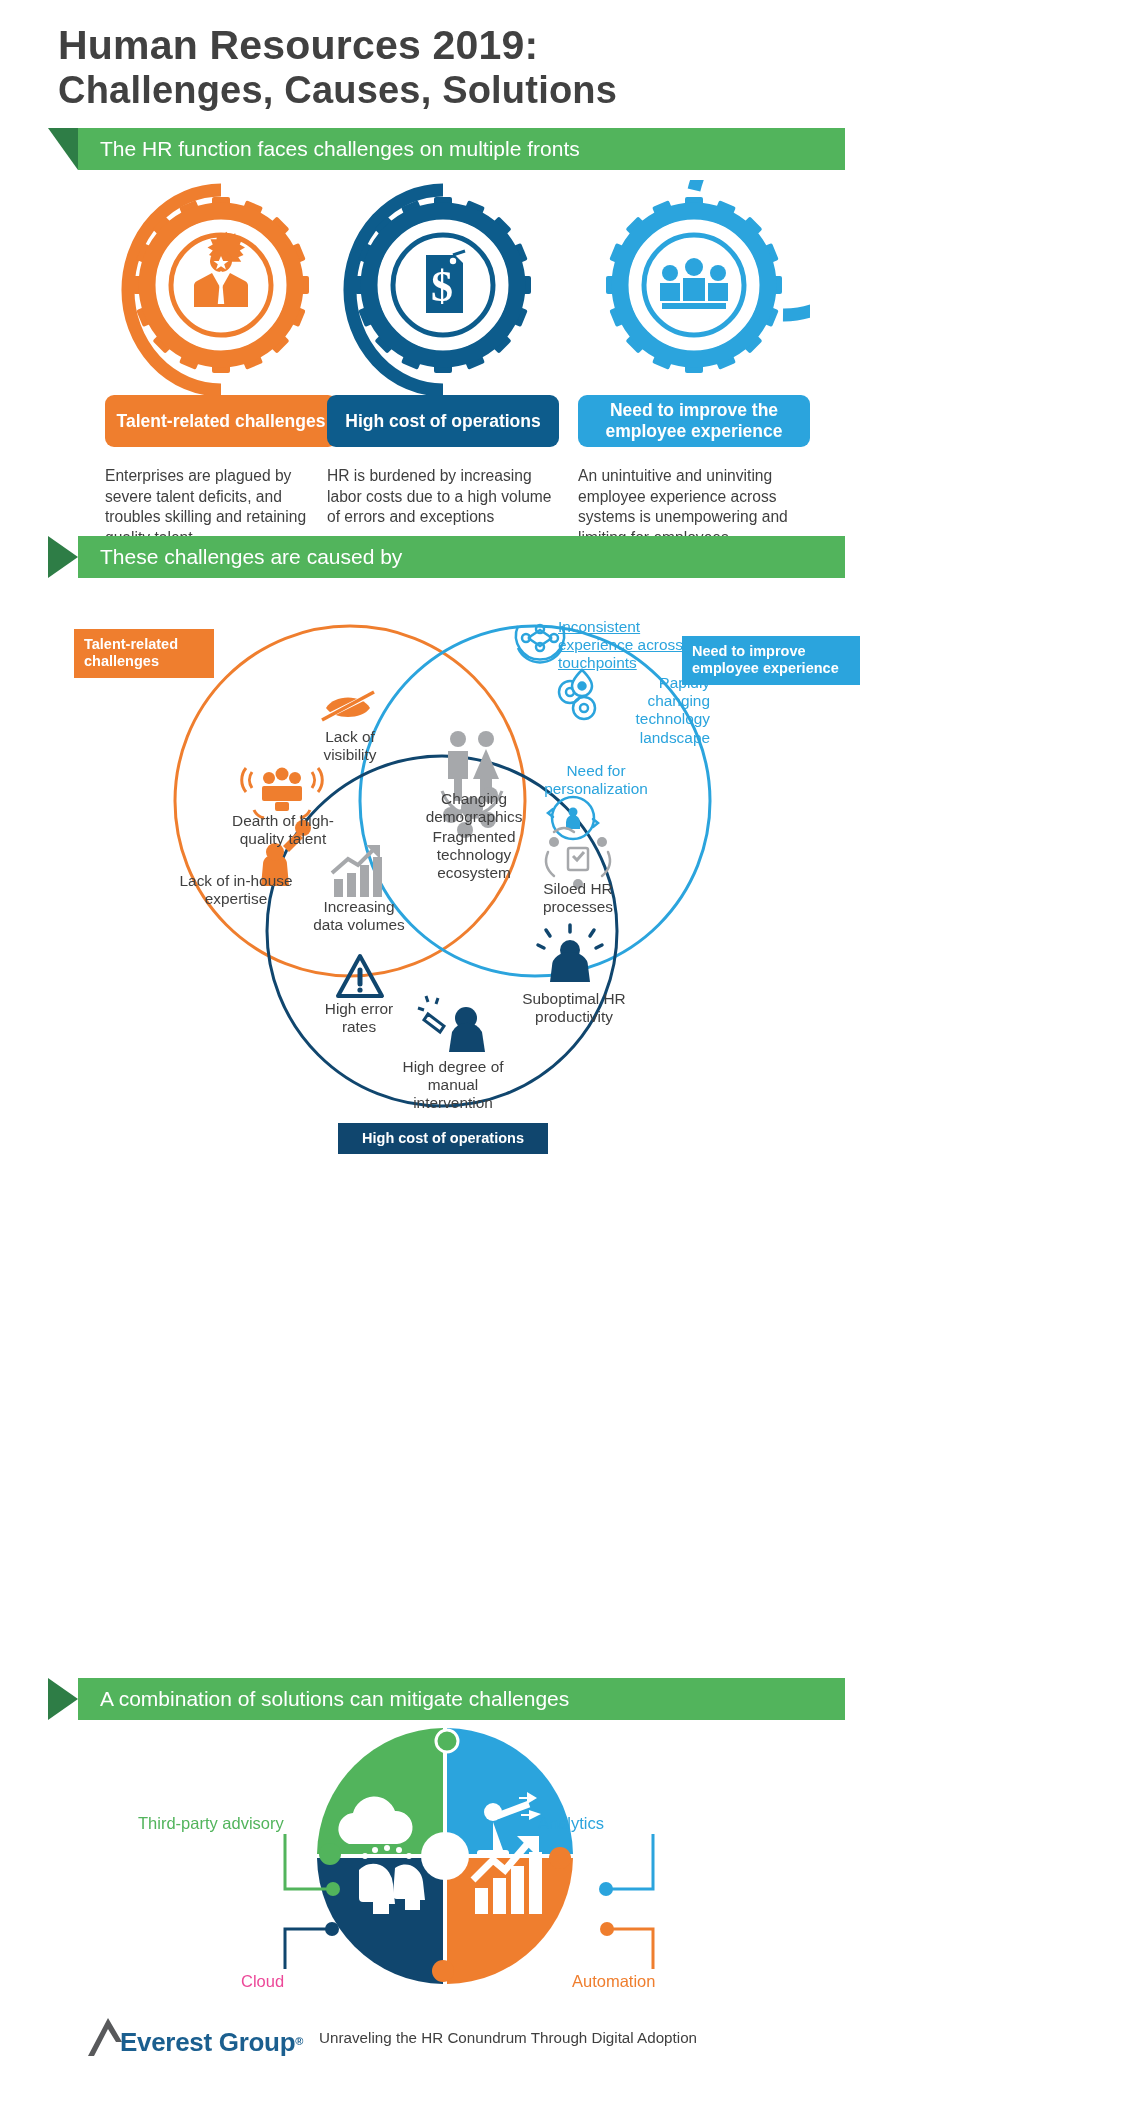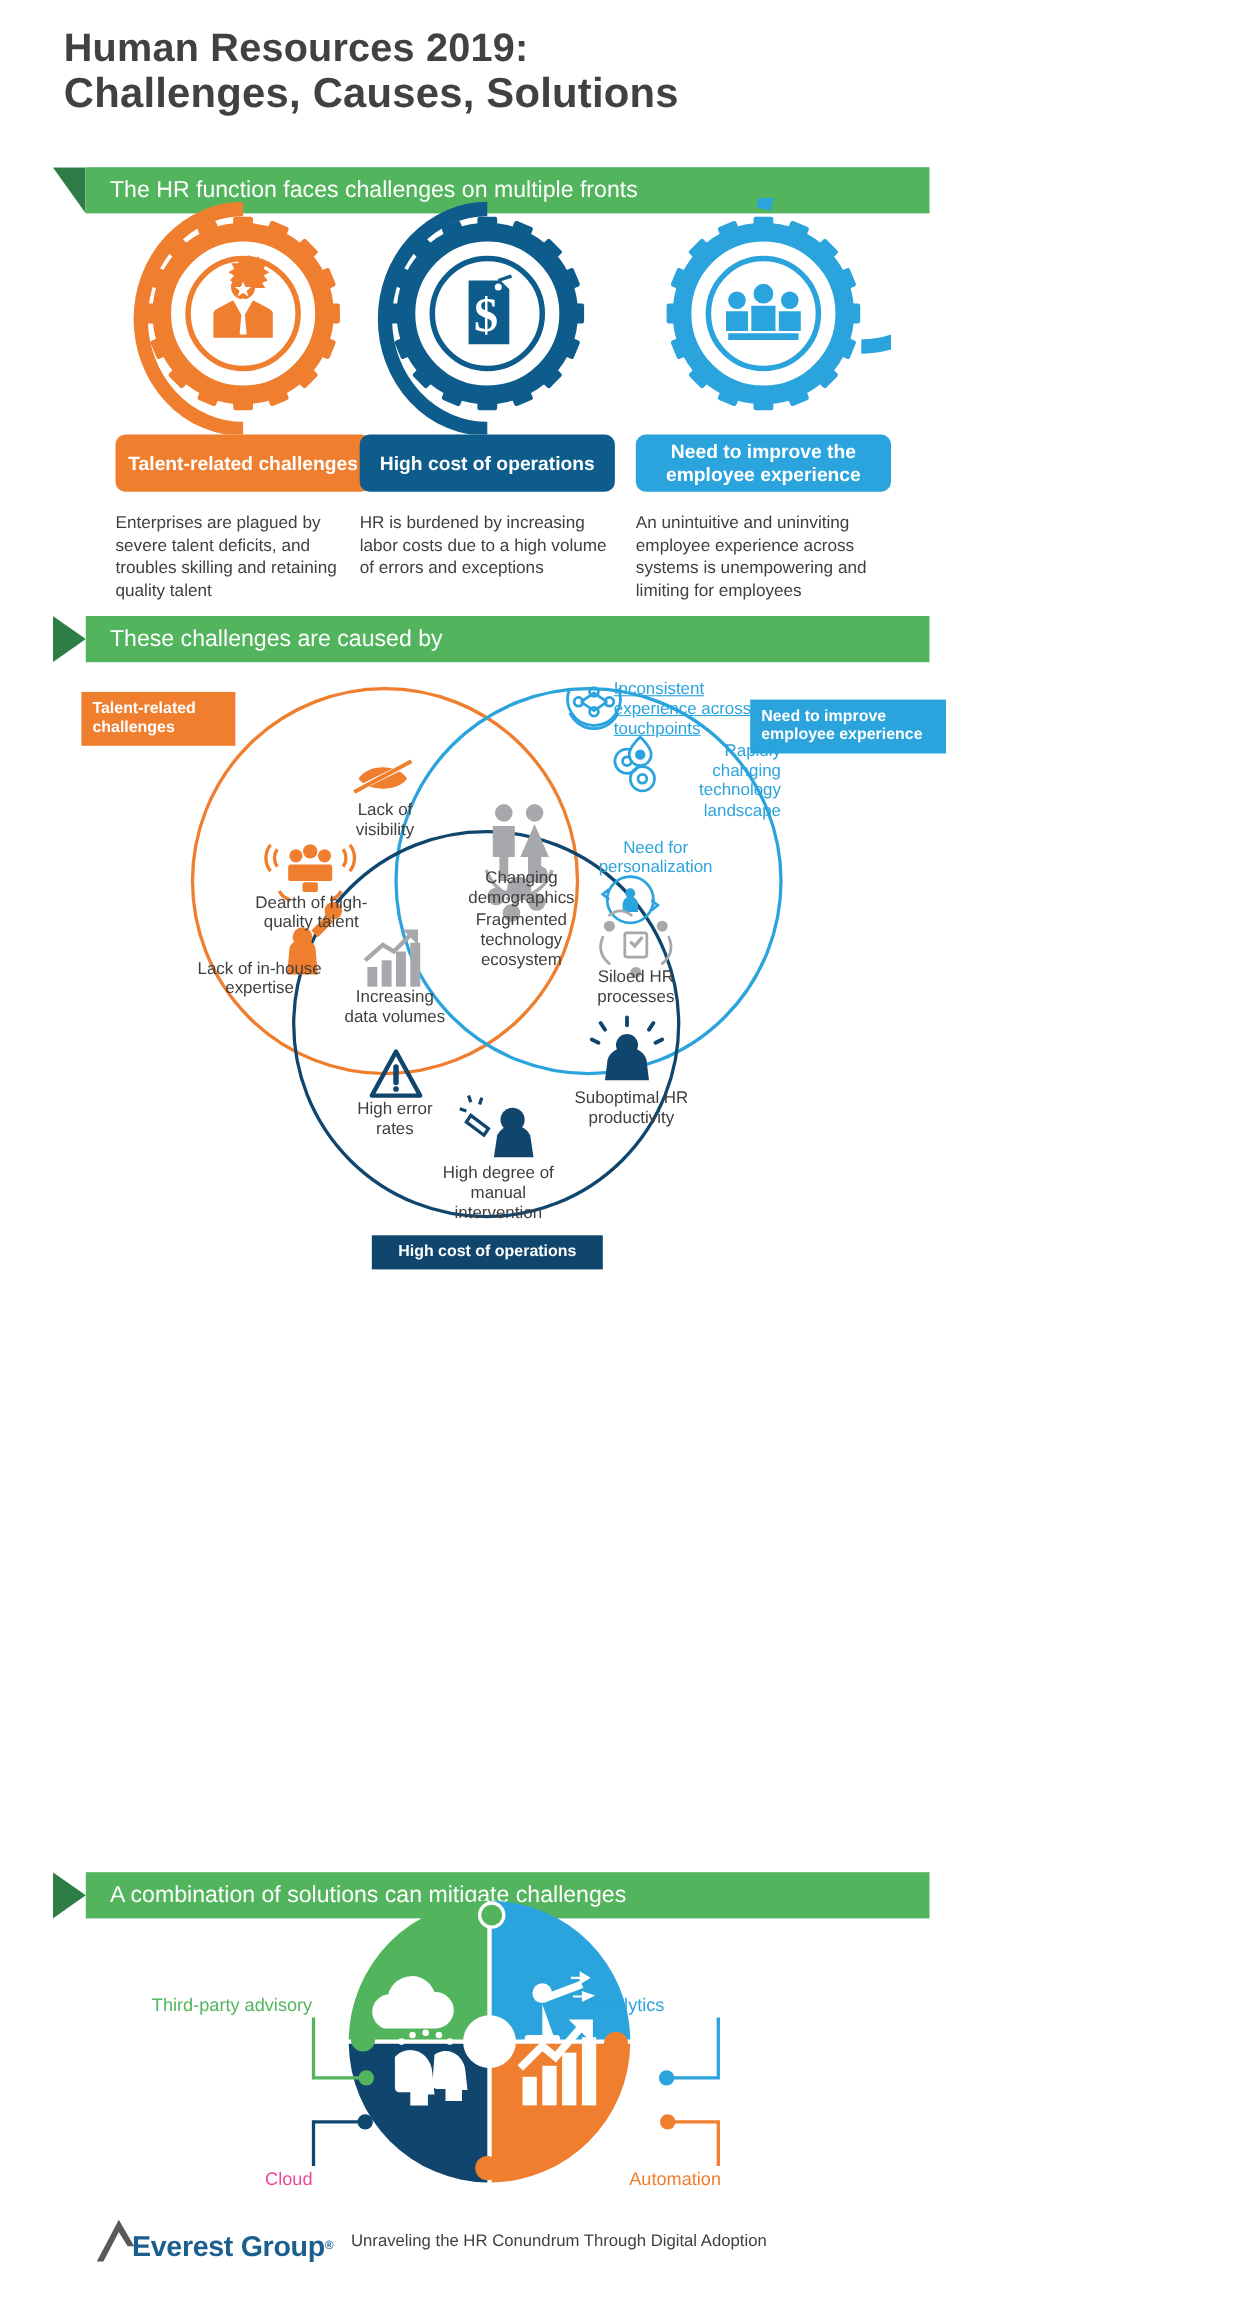--- a/index.html
+++ b/index.html
@@ -7,25 +7,25 @@
     width: 1125px; height: 2106px;
     background: #ffffff;
     font-family: "Liberation Sans", sans-serif;
     color: #3f3f3f;
     position: relative;
     overflow: hidden;
   }
 
   
   .title-block { position: absolute; left: 58px; top: 22px; }
-  .title-line1 { font-size: 36px; font-weight: bold; color: #414141; letter-spacing: .2px; }
+  .title-line1 { font-size: 41px; font-weight: bold; color: #414141; letter-spacing: .2px; }
   .title-line2 { font-size: 38px; font-weight: bold; color: #414141; margin-top: 0; letter-spacing: .2px; }
 
   
-  .banner { position: absolute; height: 42px; display: flex; align-items: flex-start; margin-top: 24px; }
+  .banner { position: absolute; height: 42px; display: flex; align-items: flex-start; }
   .banner .fold {
     width: 30px; height: 100%;
     background: #2e7d46;
     clip-path: polygon(0 0, 100% 0, 100% 100%, 0 100%);
   }
   .banner .fold.arrow {
     clip-path: polygon(0 0, 100% 50%, 0 100%);
     background: #2e7d46;
   }
   .banner .fold.corner { clip-path: polygon(0 0, 100% 0, 100% 100%); }

